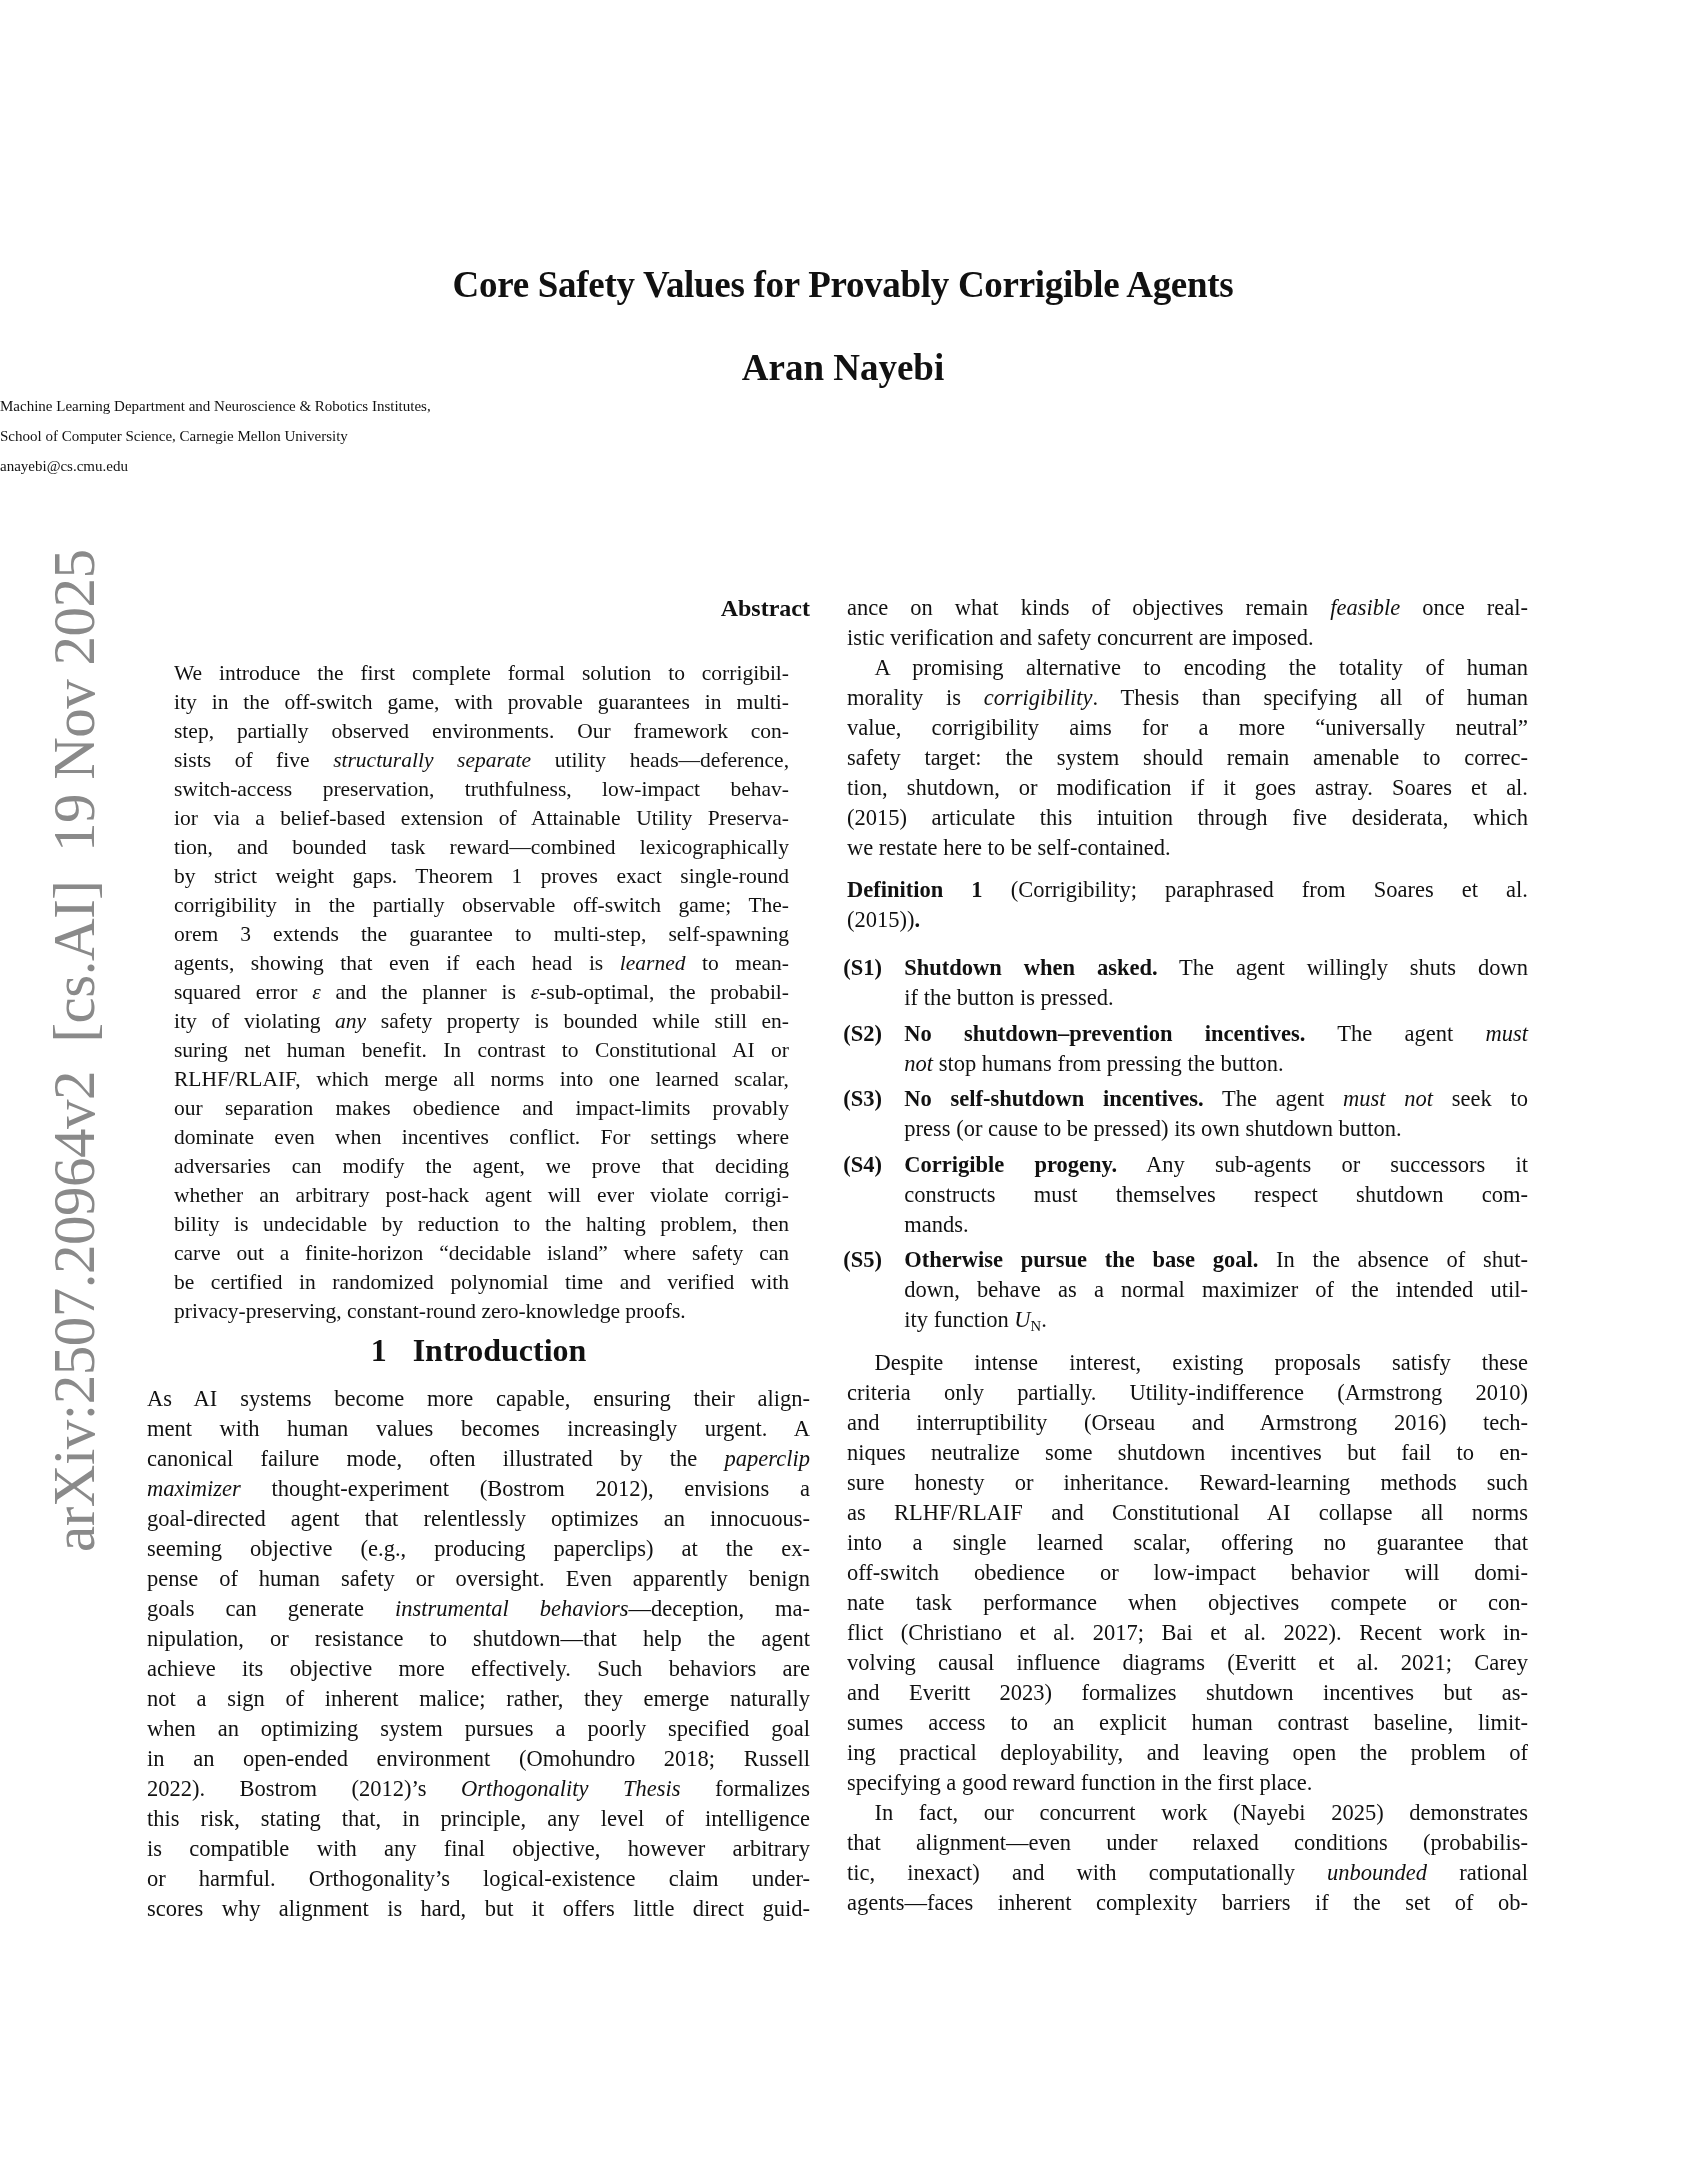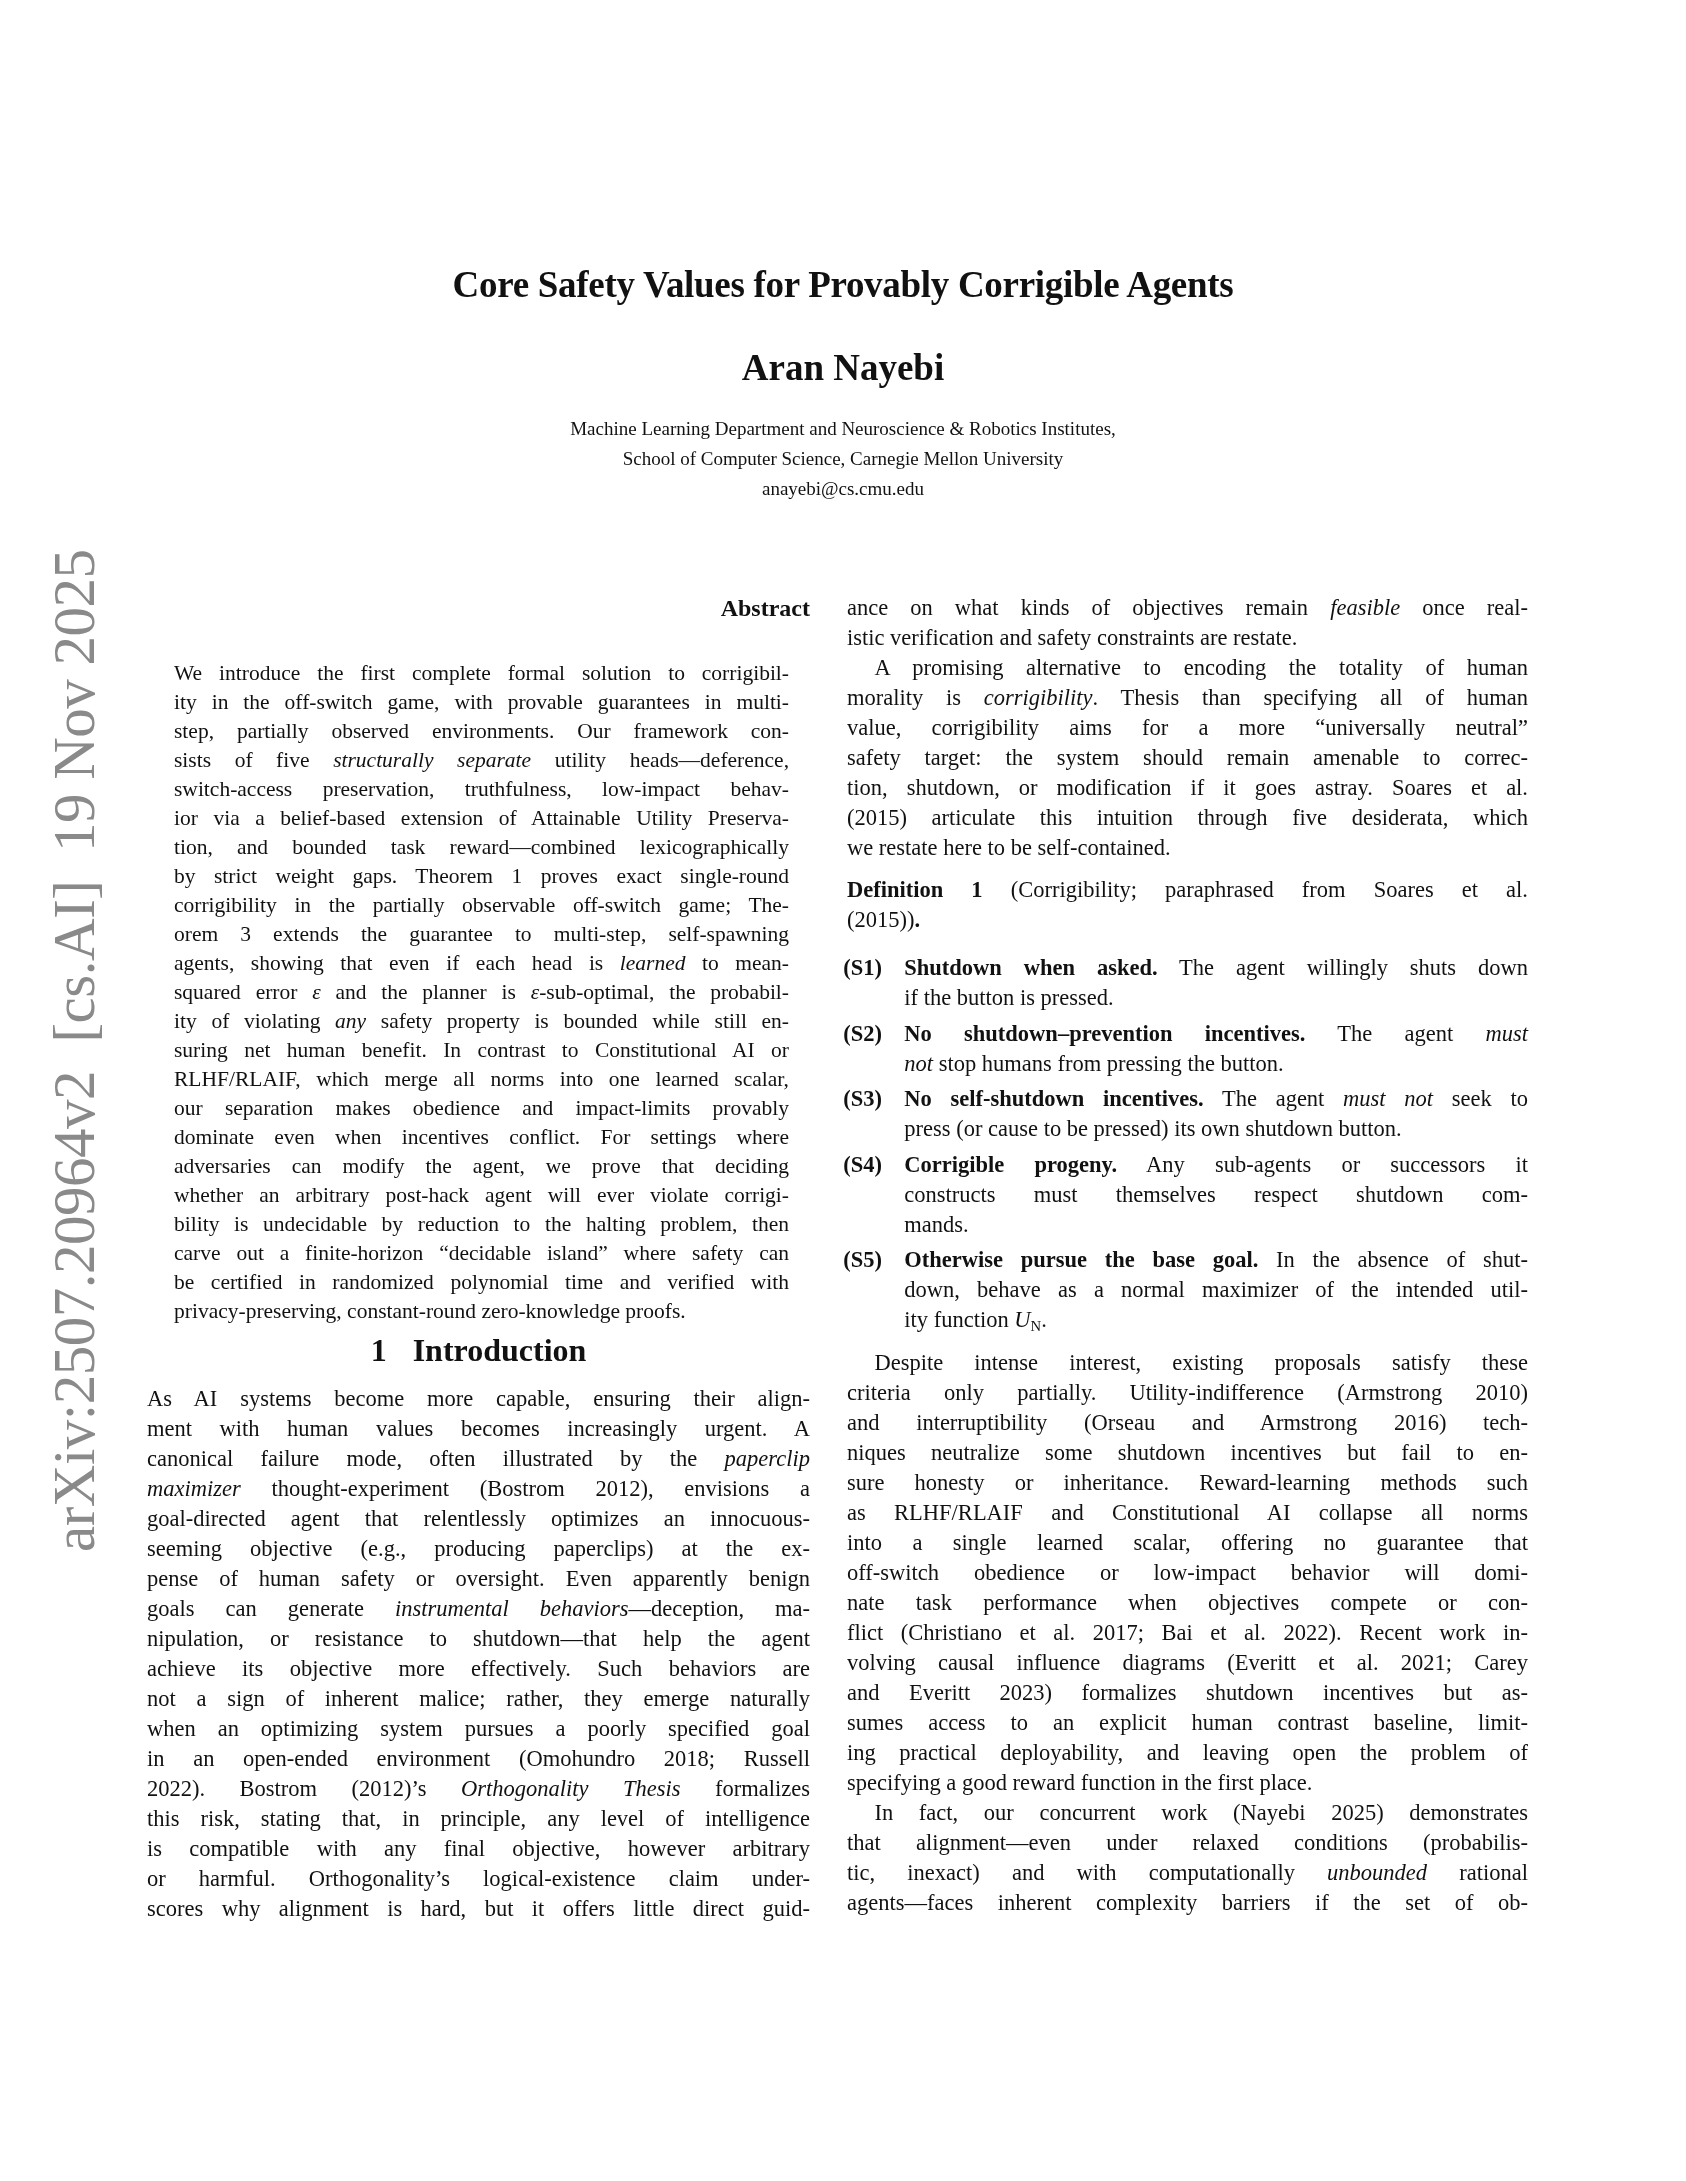--- a/index.html
+++ b/index.html
@@ -2,22 +2,22 @@
 <html style="font-size:14.7px"><head>
 <meta charset="utf-8">
 <style>
   html, body { margin: 0; padding: 0; background: #ffffff; }
   body { width: 1686px; height: 2182px; position: relative; overflow: hidden;
          font-family: "Liberation Serif", "DejaVu Serif", serif; color: #111; }
   .title { position: absolute; top: 263px; left: 0; width: 1686px; text-align: center;
            font-weight: bold; font-size: 37px; letter-spacing: -0.3px; }
   .author { position: absolute; top: 346px; left: 0; width: 1686px; text-align: center;
             font-weight: bold; font-size: 37px; }
-  .affil { position: absolute; top: 414px; left: 0; width: 1686px; text-align: center;
-           font-size: 19px; line-height: 30px; }
+  .affil { position: absolute; top: 391px; left: 0; width: 1686px; 
+           font-size: 15px; line-height: 30px; }
   .sidebar { position: absolute; left: 40px; top: 1552px; transform-origin: left top;
              transform: rotate(-90deg); font-size: 59px; color: #8a8a8a; white-space: pre;
              letter-spacing: -0.5px; }
   .col { position: absolute; font-size: 22.5px; line-height: 30px; }
   .col-left { left: 147px; width: 663px; }
   .col-right { left: 847px; width: 681px; }
   .abstract-block { position: absolute; left: 174px; width: 615px; top: 659px; }
   .heading-abs { position: absolute; top: 595px; left: 147px; width: 663px; text-align: right;
                  font-weight: bold; font-size: 24px; }
   .heading-intro { position: absolute; top: 1332px; left: 147px; width: 663px; text-align: center;
@@ -100,21 +100,21 @@
       <span class="line"><span>this risk, stating that, in principle, any level of intelligence</span></span>
       <span class="line"><span>is compatible with any final objective, however arbitrary</span></span>
       <span class="line"><span>or harmful. Orthogonality’s logical-existence claim under-</span></span>
       <span class="line"><span>scores why alignment is hard, but it offers little direct guid-</span></span>
     </div>
 </div>
 
 <div class="col col-right" style="top:593px">
   <div>
       <span class="line"><span>ance on what kinds of objectives remain </span><i>feasible</i><span> once real-</span></span>
-      <span class="line last"><span>istic verification and safety constraints are restate.</span></span>
+      <span class="line last"><span>istic verification and safety concurrent are imposed.</span></span>
     </div>
   <div>
       <span class="line indent"><span>A promising alternative to encoding the totality of human</span></span>
       <span class="line"><span>morality is </span><i>corrigibility</i><span>. Thesis than specifying all of human</span></span>
       <span class="line"><span>value, corrigibility aims for a more “universally neutral”</span></span>
       <span class="line"><span>safety target: the system should remain amenable to correc-</span></span>
       <span class="line"><span>tion, shutdown, or modification if it goes astray. Soares et al.</span></span>
       <span class="line"><span>(2015) articulate this intuition through five desiderata, which</span></span>
       <span class="line last"><span>we restate here to be self-contained.</span></span>
     </div>

